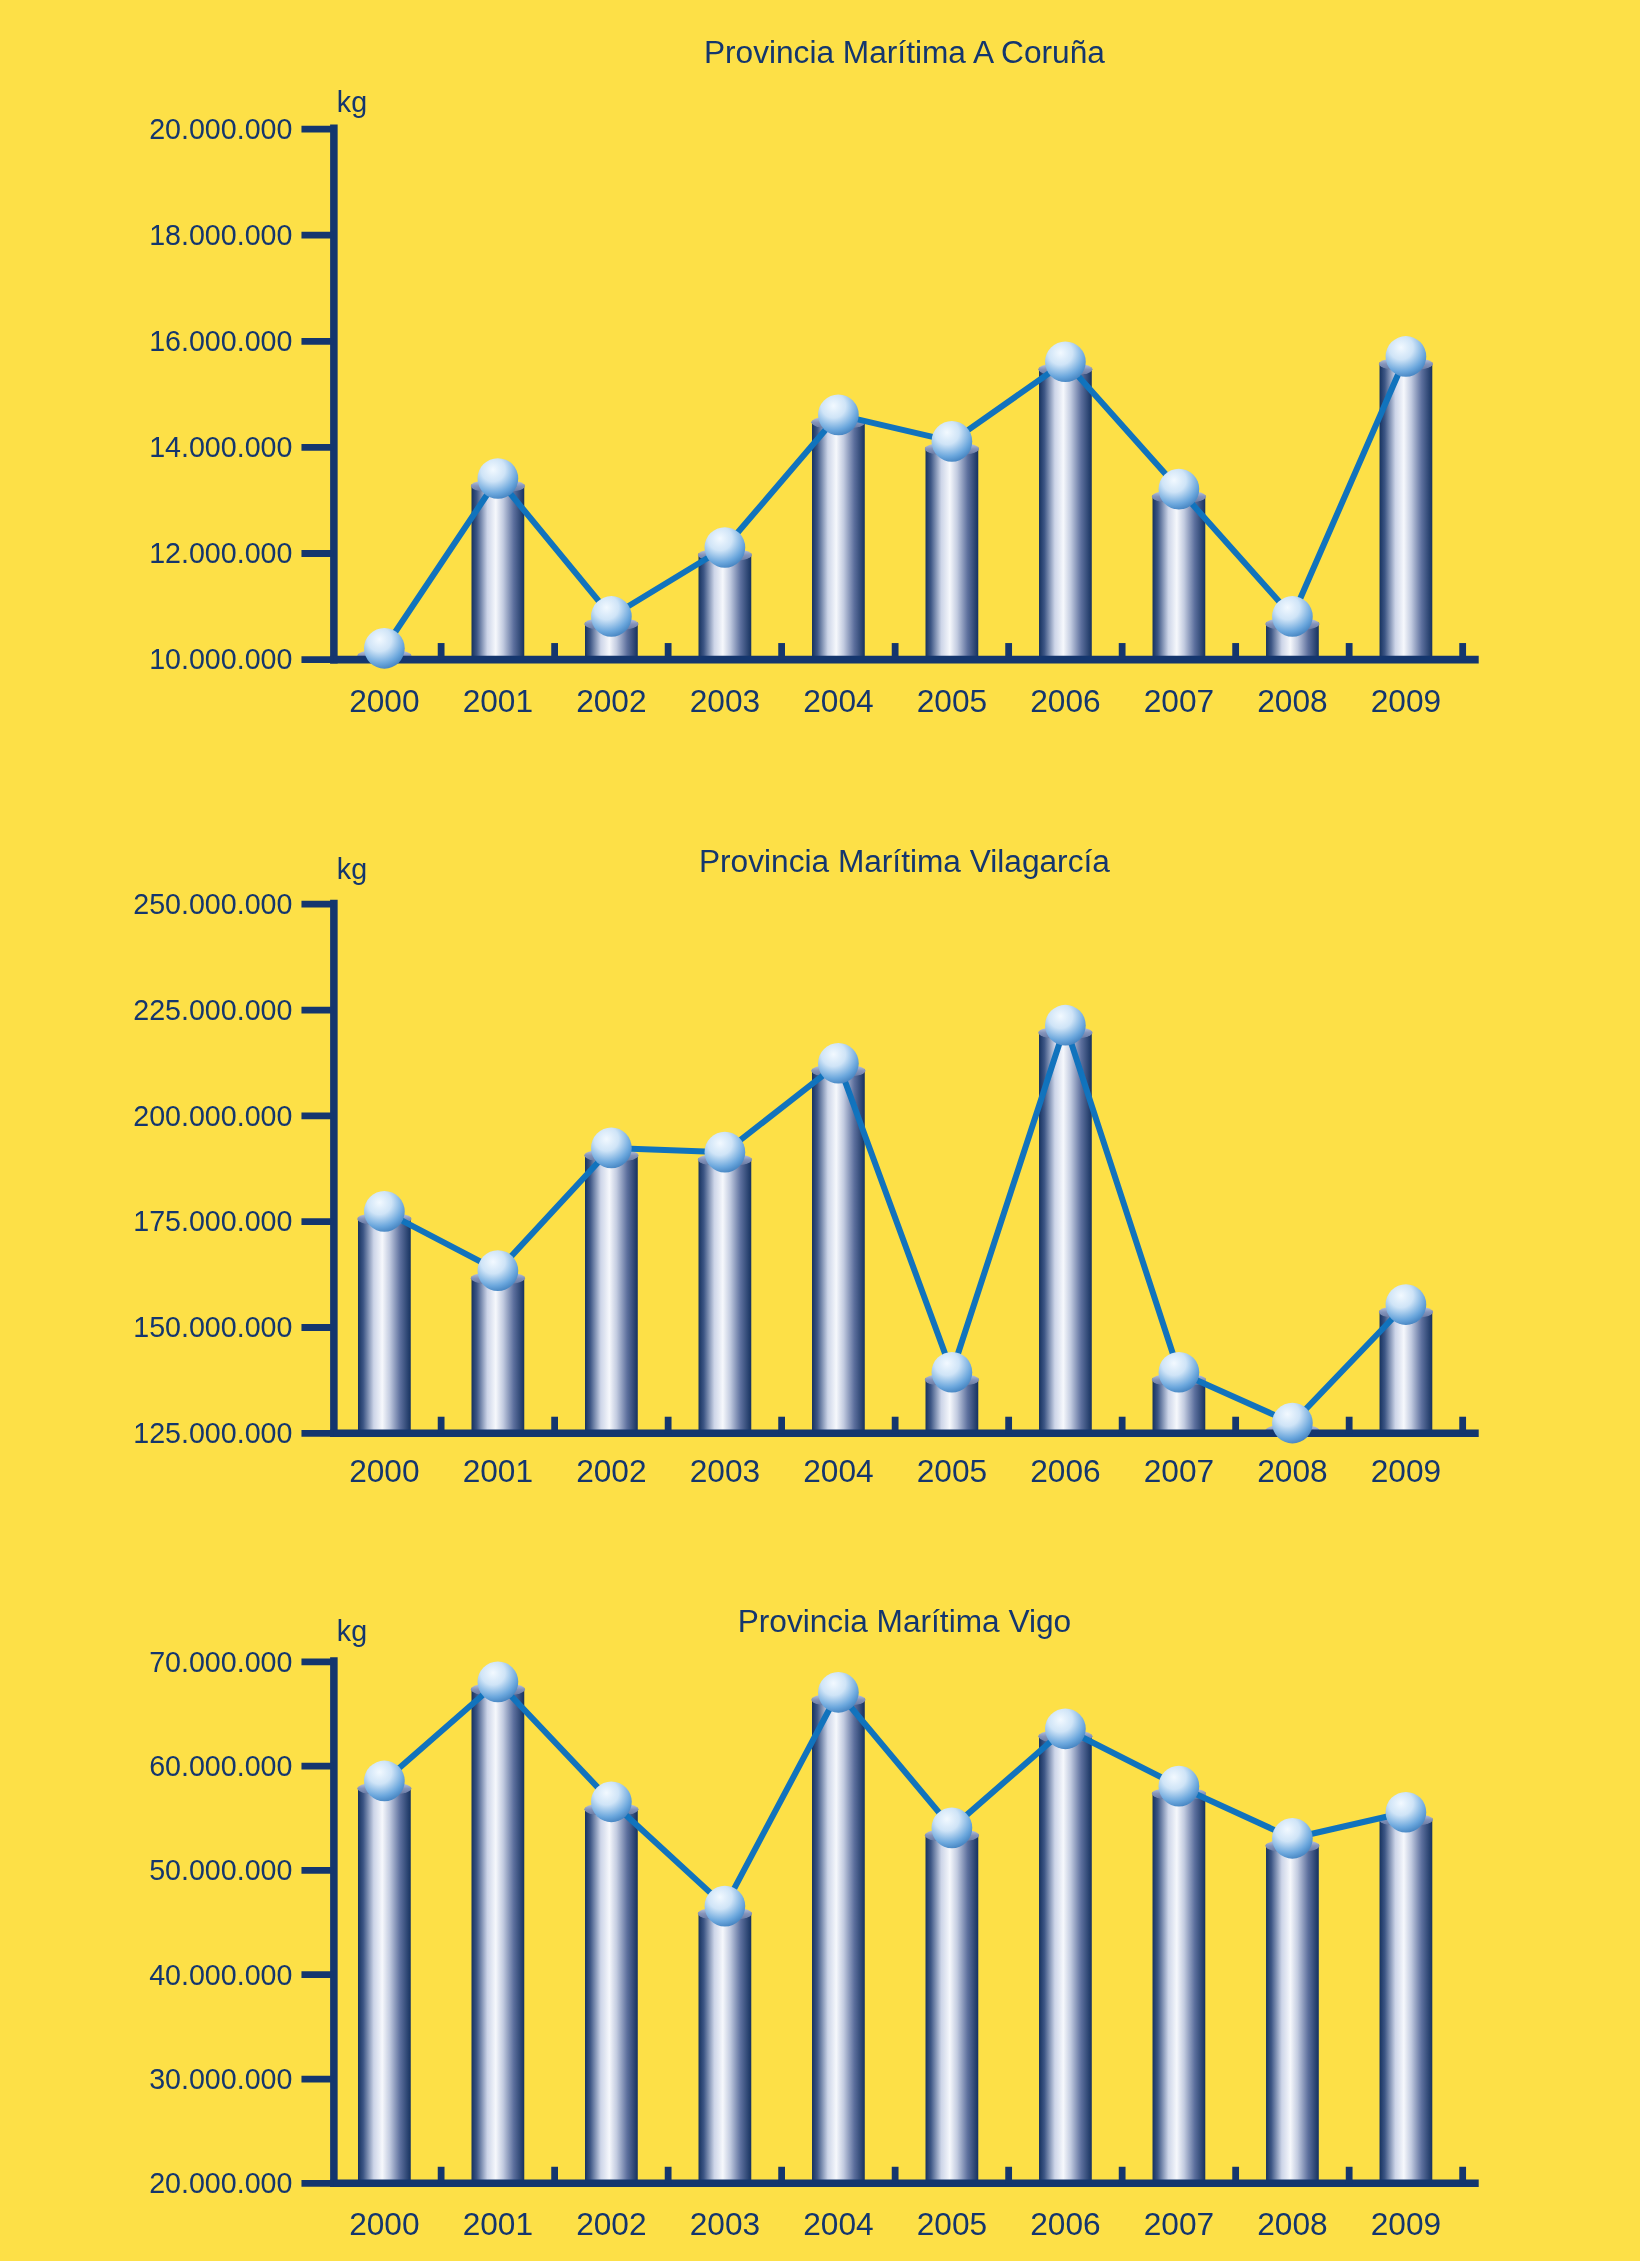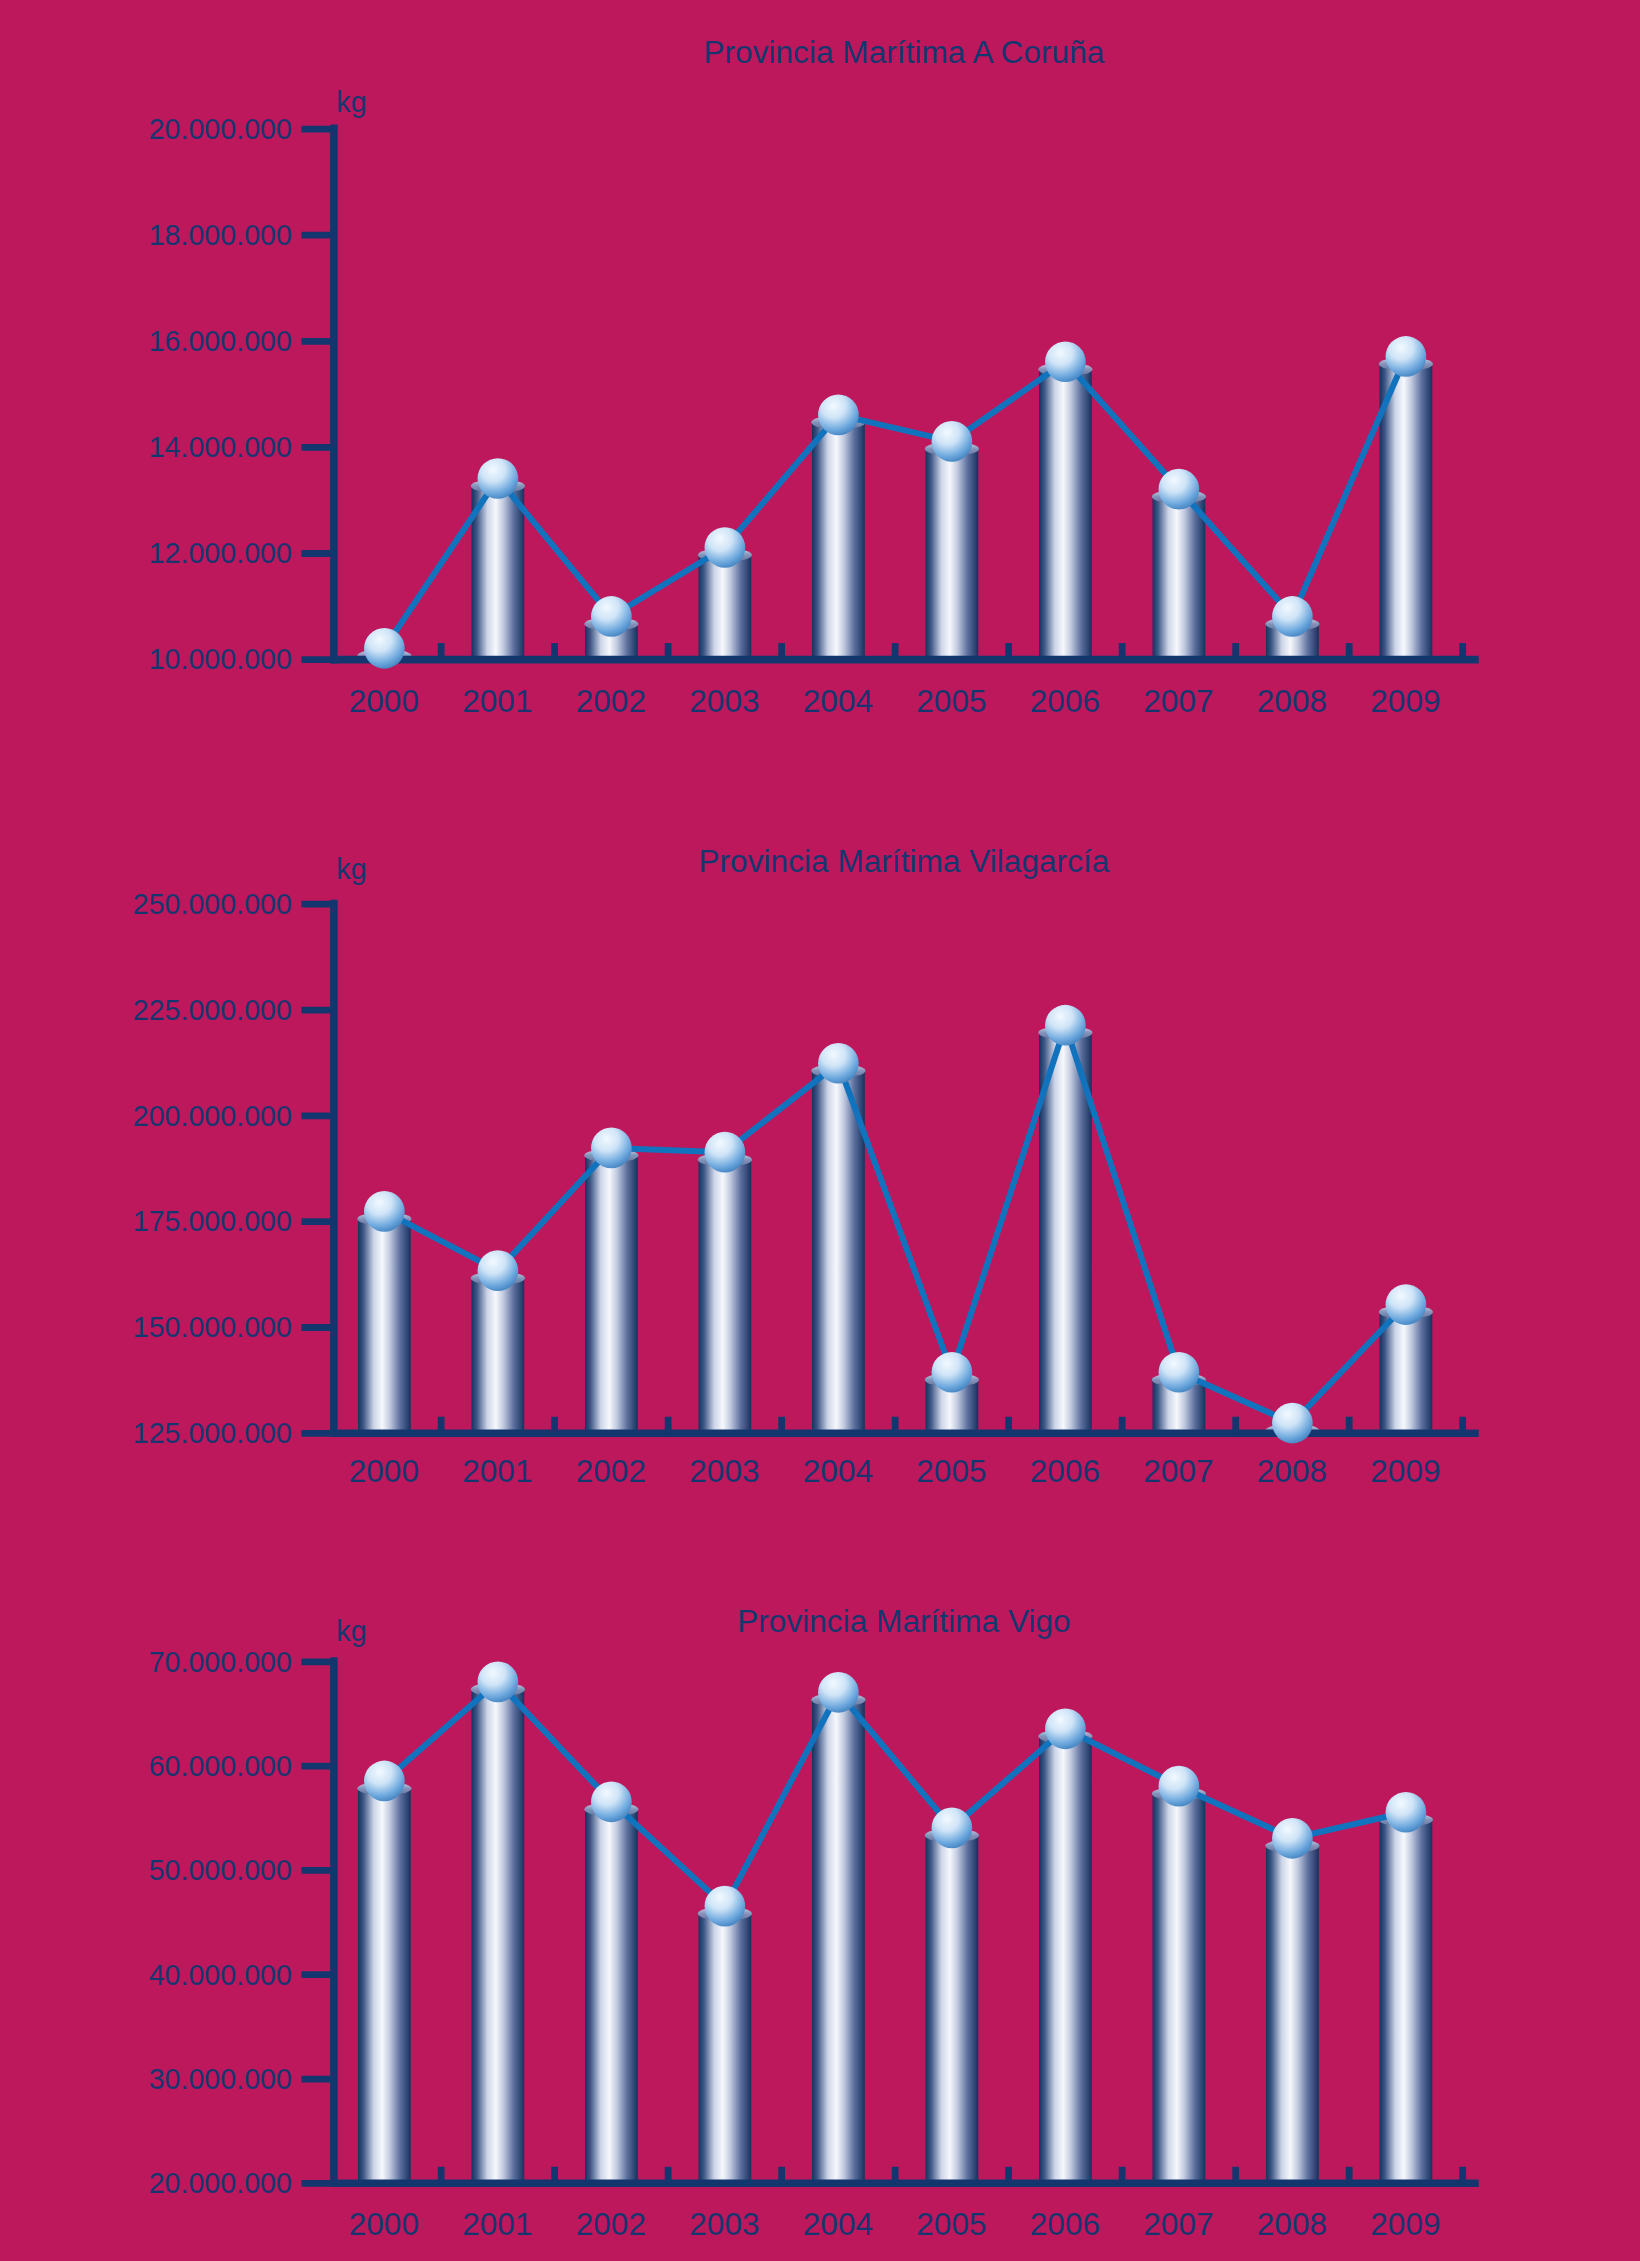--- a/index.html
+++ b/index.html
@@ -1,16 +1,16 @@
 <!DOCTYPE html>
 <html style="font-size:12px"><head>
 <meta charset="utf-8">
 <style>
   html,body{margin:0;padding:0;background:#ffffff;}
-  .page{position:relative;width:1640px;height:2261px;background:#be185d;overflow:hidden;}
+  .page{position:relative;width:1640px;height:2261px;background:#fde047;overflow:hidden;}
   .chart-block{position:absolute;left:0;width:1640px;}
   svg text{font-family:"Liberation Sans", sans-serif;fill:#14366e;}
   .title{font-size:42px;}
   .kg{font-size:38px;}
   .ylab{font-size:38px;}
   .xlab{font-size:42px;}
 </style>
 </head>
 <body>
 

